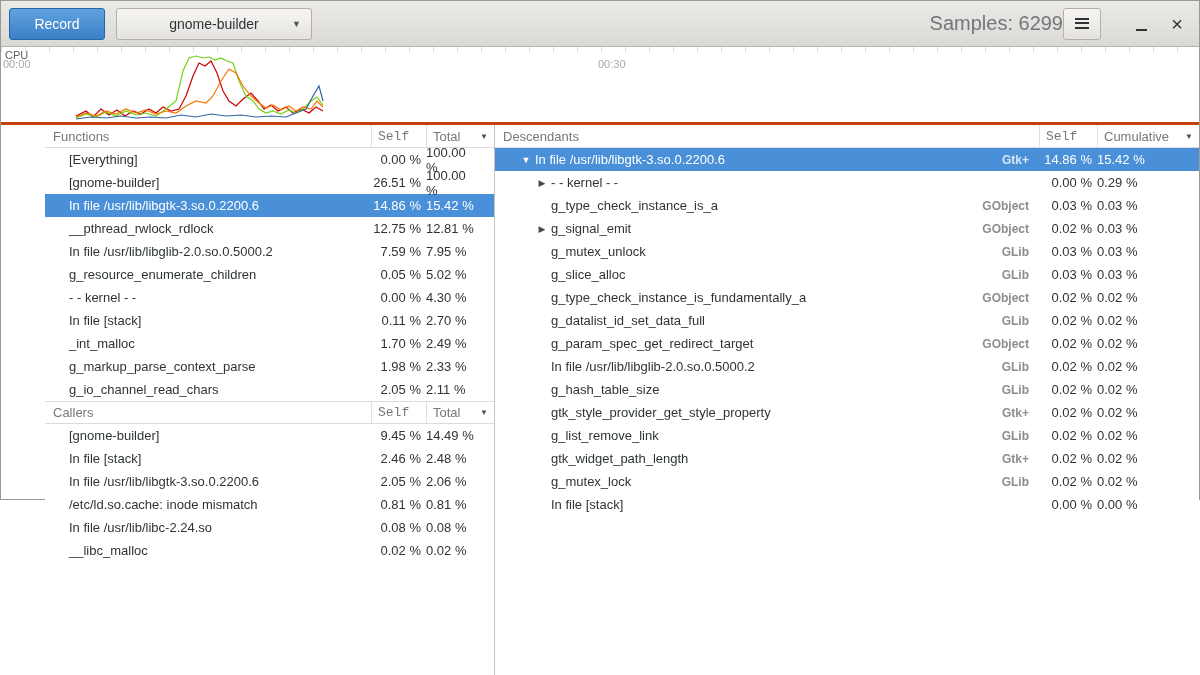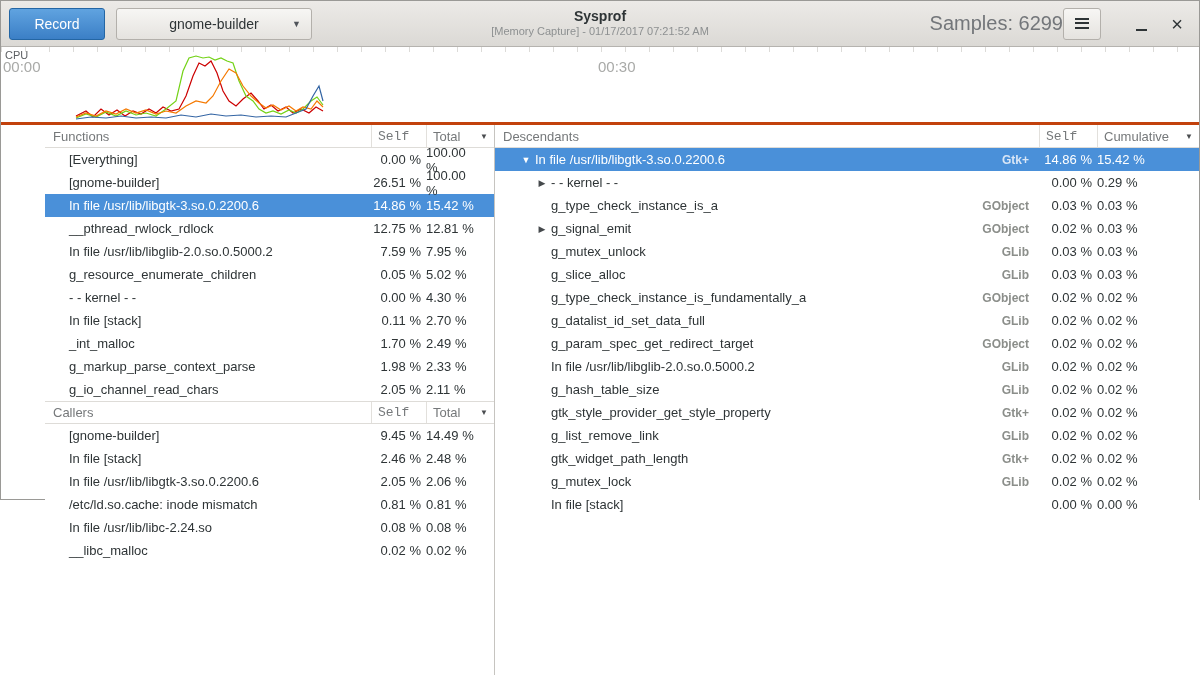--- a/index.html
+++ b/index.html
@@ -29,21 +29,21 @@
   .winbtn { width:28px; height:28px; border:none; background:transparent;
     display:flex; align-items:center; justify-content:center; margin-left:8px; }
   .minline { width:11px; height:2px; background:#2e3436; margin-top:12px; }
   .closex { font-size:20px; color:#2e3436; line-height:1; }
 
   
   .cpu-graph { position:relative; height:78px; background:#fff; border-bottom:3px solid #c2410c; }
   .ticks { position:absolute; top:0; left:0; right:0; height:5px;
     background:repeating-linear-gradient(to right,#dcdbd8 0 1px,transparent 1px 24px); }
   .cpu-label { position:absolute; left:4px; top:2px; font-size:11px; color:#5c5f62; }
-  .time-label { position:absolute; font-size:15px; color:#a9aaa8; top:11px; }
+  .time-label { position:absolute; font-size:11px; color:#a9aaa8; top:11px; }
   .t0 { left:2px; }
   .t30 { left:597px; }
   .cpu-svg { position:absolute; left:0; top:0; }
 
   
   .main { display:flex; height:551px;margin-left:44px; }
   .pane { background:#fff; overflow:hidden; }
   .pane-left { width:450px; border-right:1px solid #c6c4c0; }
   .pane-right { flex:1; }
 
@@ -77,24 +77,20 @@
 <body>
 
 <div class="window">
 
   <div class="headerbar">
     <button class="btn record-btn">Record</button>
     <button class="btn process-btn">
       <span>gnome-builder</span>
       <span class="caret">▼</span>
     </button>
-    <div class="title-block">
-      <div class="title">Sysprof</div>
-      <div class="subtitle">[Memory Capture] - 01/17/2017 07:21:52 AM</div>
-    </div>
     <div class="hb-right">
       <div class="samples">Samples: 6299</div>
       <button class="btn menu-btn">
         <span class="hamburger"></span>
       </button>
       <button class="winbtn">
         <span class="minline"></span>
       </button>
       <button class="winbtn">
         <span class="closex">×</span>

